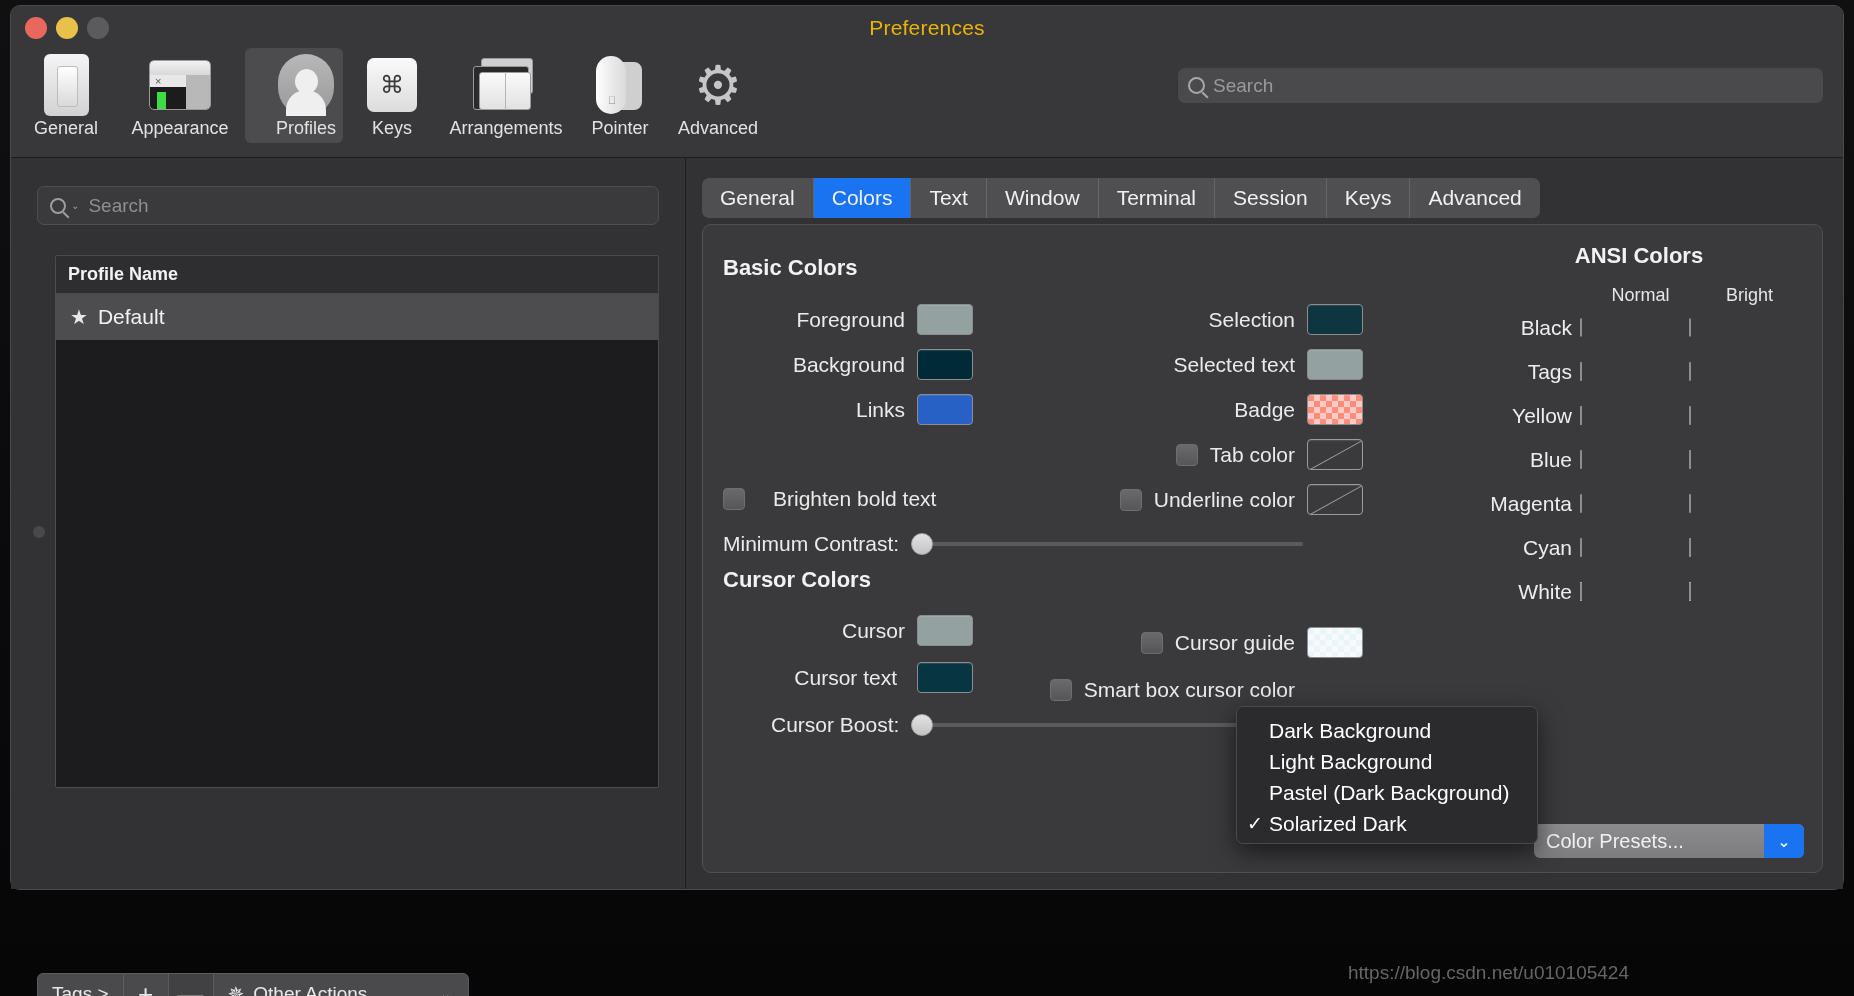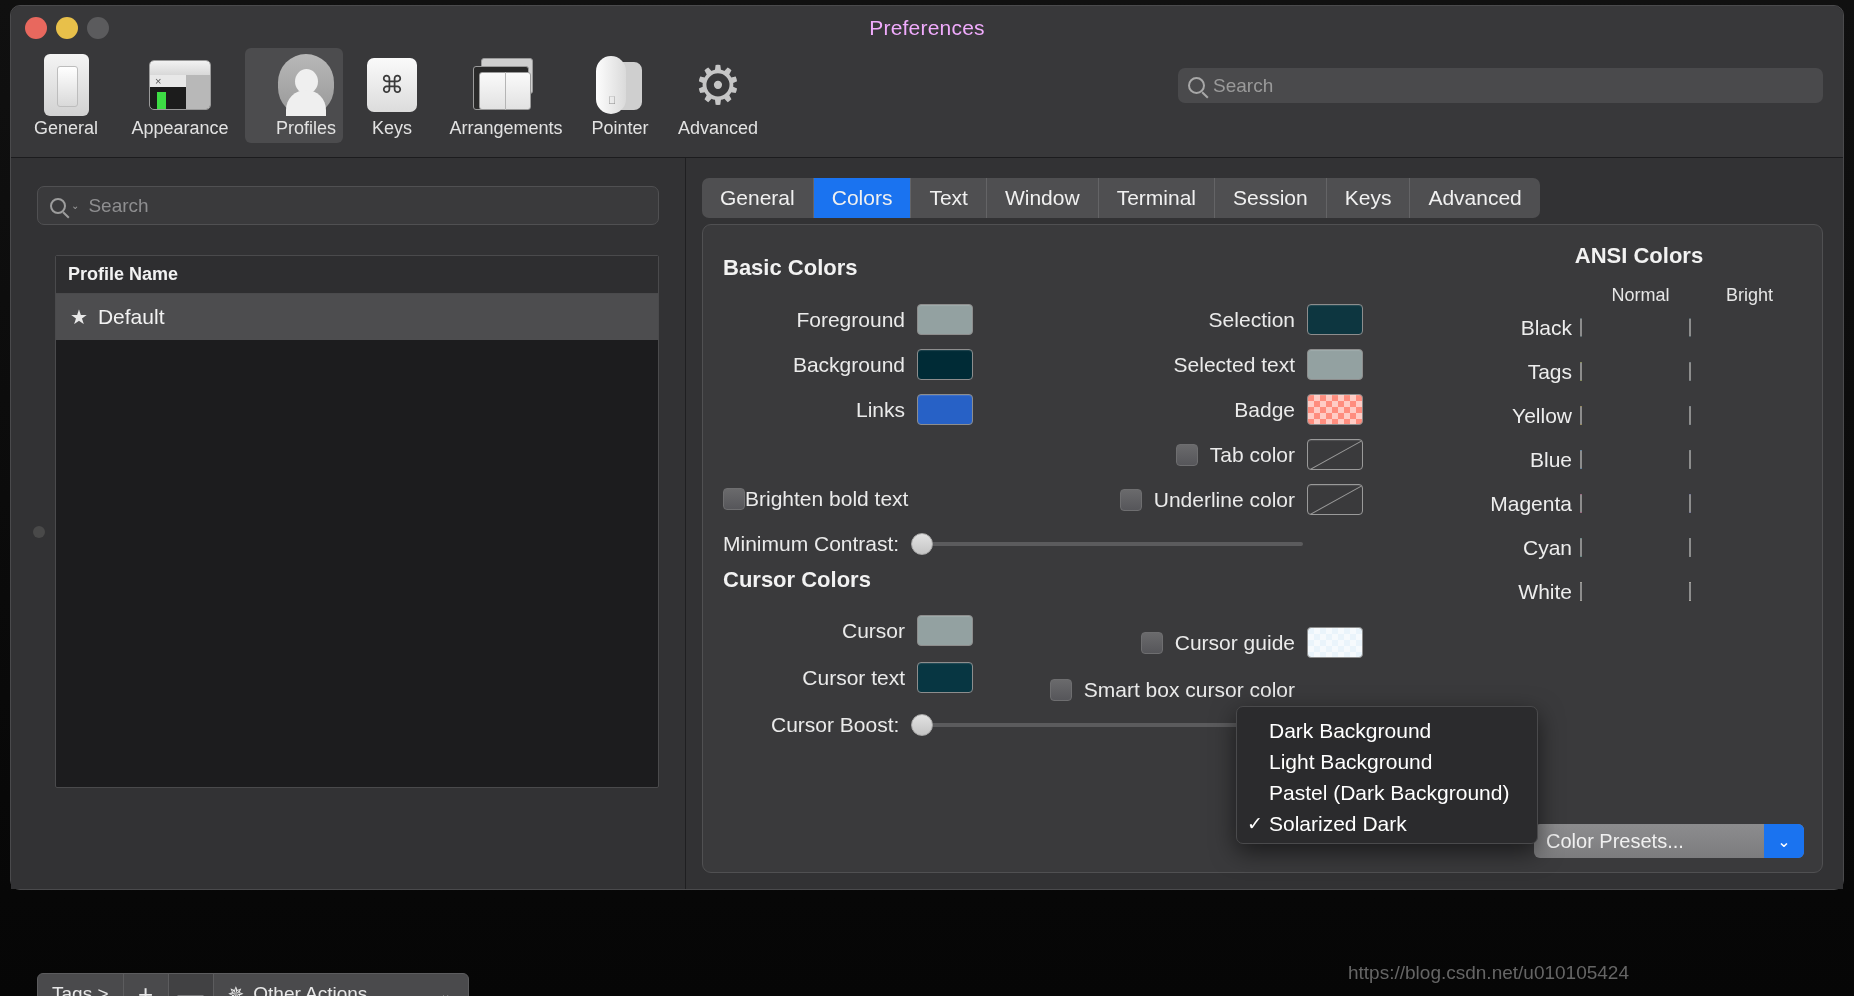--- a/index.html
+++ b/index.html
@@ -37,21 +37,21 @@
     display: flex; gap: 9px;
   }
   .tl { width: 22px; height: 22px; border-radius: 50%; }
   .tl.red { background: #e8685e; }
   .tl.yellow { background: #e8c04a; }
   .tl.gray { background: #5b5b5d; }
 
   .win-title {
     position: absolute; top: 10px; left: 0; right: 0;
     text-align: center;
-    font-size: 21px; color: #f0abfc; letter-spacing: .2px;
+    font-size: 21px; color: #eab308; letter-spacing: .2px;
   }
 
   
   .toolbar {
     position: absolute;
     left: 6px; top: 42px;
     display: flex; align-items: flex-start;
   }
   .tb-item {
     width: 98px;
@@ -434,21 +434,21 @@
           <div class="r">
             <span class="lbl">Background</span>
             <span class="swatch" style="background-color: rgb(0, 43, 54);"></span>
           </div>
           <div class="r">
             <span class="lbl">Links</span>
             <span class="swatch" style="background-color: rgb(39, 97, 198);"></span>
           </div>
         </div>
 
-        <div class="row" style="position:absolute;left:20px;top:262px;gap:0;">
+        <div class="row" style="position:absolute;left:20px;top:262px;gap:28px;">
           <span class="cb"></span>
           <span class="lbl">Brighten bold text</span>
         </div>
 
         <div class="bc-right">
           <div class="r">
             <span class="lbl">Selection</span>
             <span class="swatch" style="background-color: rgb(13, 54, 64);"></span>
           </div>
           <div class="r">
@@ -479,21 +479,21 @@
           </span>
         </div>
 
         <div class="sec-title" style="position:absolute;left:20px;top:342px;">Cursor Colors</div>
 
         <div style="position:absolute;left:20px;top:382px;width:250px;">
           <div class="r" style="display:flex;align-items:center;justify-content:flex-end;gap:12px;height:47px;">
             <span class="lbl">Cursor</span>
             <span class="swatch" style="background-color: rgb(147, 161, 161);"></span>
           </div>
-          <div class="r" style="display:flex;align-items:center;justify-content:flex-end;gap:12px;height:47px;">
+          <div class="r" style="display:flex;align-items:center;justify-content:flex-end;gap:20px;height:47px;">
             <span class="lbl">Cursor text</span>
             <span class="swatch" style="background-color: rgb(7, 54, 66);"></span>
           </div>
         </div>
 
         <div style="position:absolute;left:300px;top:394px;width:360px;">
           <div class="r" style="display:flex;align-items:center;justify-content:flex-end;gap:12px;height:47px;">
             <span class="cb"></span>
             <span class="lbl">Cursor guide</span>
             <span class="swatch checker" style="background-color:#eaf4fb;"></span>

